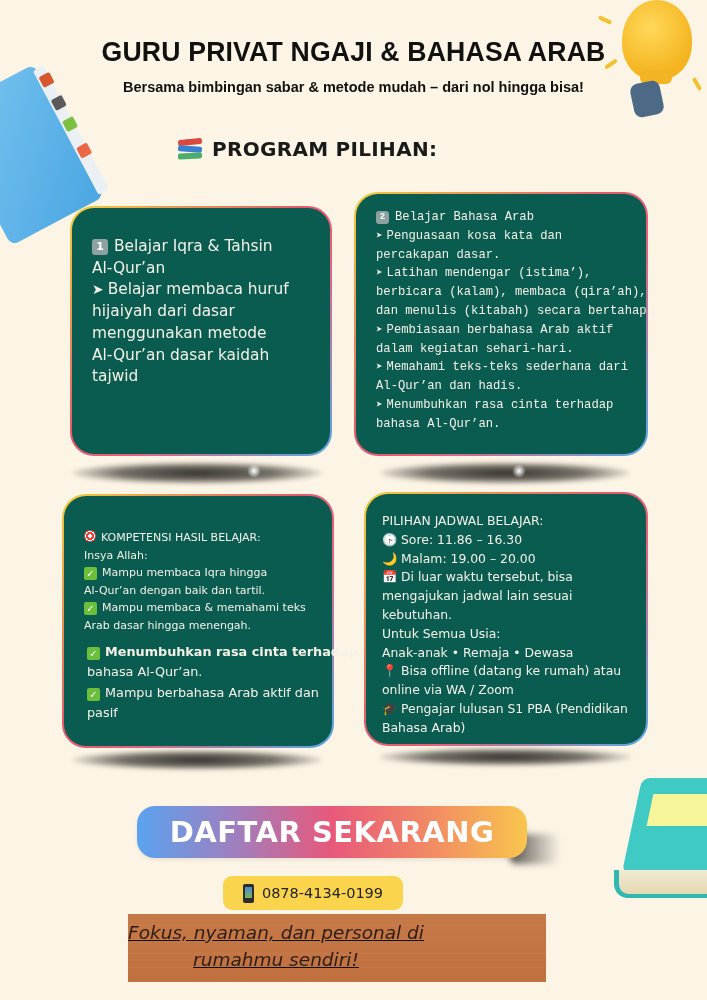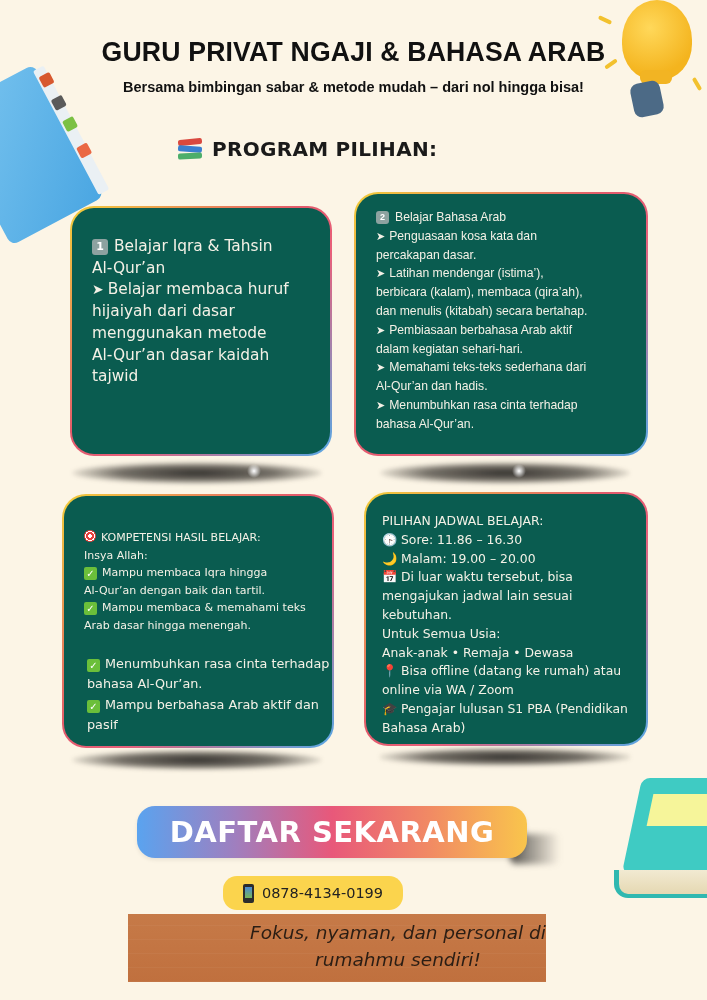--- a/index.html
+++ b/index.html
@@ -55,40 +55,40 @@
     filter: blur(2px);
   }
   .sparkle {
     position: absolute; width: 14px; height: 14px;
     background: radial-gradient(circle, #fff 0%, rgba(255,255,255,0.6) 30%, rgba(255,255,255,0) 70%);
   }
 
   #card1 { left: 70px; top: 206px; width: 262px; height: 250px; }
   #card1 .card-inner { padding: 28px 18px 0 20px; font-family: "DejaVu Sans", sans-serif; font-size: 15.4px; line-height: 21.7px; }
   #card2 { left: 354px; top: 192px; width: 294px; height: 264px; }
-  #card2 .card-inner { padding: 14px 10px 0 20px; font-family: Liberation Sans, sans-serif; font-size: 12.2px; line-height: 18.8px; }
+  #card2 .card-inner { padding: 14px 10px 0 20px; font-family: Liberation Mono, monospace; font-size: 12.2px; line-height: 18.8px; }
   #card3 { left: 62px; top: 494px; width: 272px; height: 254px; }
   #card3 .card-inner { padding: 33px 6px 0 20px; font-family: "DejaVu Sans", sans-serif; font-size: 11px; line-height: 17.6px; }
   #card4 { left: 364px; top: 492px; width: 284px; height: 254px; }
   #card4 .card-inner { padding: 18px 8px 0 16px; font-family: "DejaVu Sans", sans-serif; font-size: 12.4px; line-height: 18.8px; }
 
   .line { display: block; white-space: nowrap; }
   .num-badge {
     display: inline-block; width: 16px; height: 16px; line-height: 16px; text-align: center;
     background: #8da2a0; color: #fff; border-radius: 3px; font-size: 11px; font-weight: 700;
     margin-right: 6px; vertical-align: 1px;
   }
   #card2 .num-badge { width: 13px; height: 13px; line-height: 13px; font-size: 9px; }
   .arrow { font-size: 0.9em; margin-right: 4px; }
   .check {
     display: inline-block; width: 13px; height: 13px; background: #6bbf3a; border-radius: 2px;
     color: #fff; font-size: 10px; line-height: 13px; text-align: center; margin-right: 5px; vertical-align: -1px;
   }
   .card3-lg { font-size: 12.8px; line-height: 20.5px; padding-left: 3px; }
-  .card3-lg-first { margin-top: 19px; }
+  .card3-lg-first { margin-top: 7px; font-weight: bold; }
   .emoji-ico { display: inline-block; width: 14px; margin-right: 5px; text-align: center; }
   .target-ico {
     display: inline-block; width: 12px; height: 12px; border-radius: 50%;
     background: radial-gradient(circle, #fff 0 2px, #e8423c 2px 4px, #fff 4px 5px, #e8423c 5px);
     margin-right: 5px; vertical-align: -1px;
   }
 
   
   .cta-shadow {
     position: absolute; left: 510px; top: 834px; width: 50px; height: 30px;
@@ -99,37 +99,37 @@
     position: absolute; left: 137px; top: 806px; width: 390px; height: 52px;
     border-radius: 18px;
     background: linear-gradient(90deg, #5aa3ef 0%, #9f7fbf 25%, #e8587a 50%, #f18a64 75%, #f9c54c 100%);
     box-shadow: 0 2px 4px rgba(0,0,0,0.08);
     display: flex; align-items: center; justify-content: center;
     color: #fff; font-family: "DejaVu Sans", sans-serif; font-weight: 700; font-size: 29px; letter-spacing: 0.5px;
     border: none;
   }
   .phone-pill {
     position: absolute; left: 223px; top: 876px; width: 180px; height: 34px;
-    border-radius: 14px; background: #fbd44d;
+    border-radius: 9px; background: #fbd44d;
     display: flex; align-items: center; justify-content: center; gap: 8px;
     font-family: "DejaVu Sans", sans-serif; font-size: 14.5px; color: #222;
   }
   .phone-ico {
     width: 11px; height: 19px; background: #2c2c2c; border-radius: 2px; position: relative;
   }
   .phone-ico::after {
     content: ""; position: absolute; left: 2px; top: 3px; width: 7px; height: 11px;
     background: linear-gradient(#4a8ad6, #7ab555);
   }
   .tagline-box {
     position: absolute; left: 128px; top: 914px; width: 418px; height: 68px;
     background:
       repeating-linear-gradient(0deg, rgba(255,255,255,0.04) 0 1px, rgba(0,0,0,0) 1px 14px),
       linear-gradient(#c67a48, #c0703e);
-    display: flex; align-items: center; justify-content: flex-end; text-align: center;
+    display: flex; align-items: center; justify-content: flex-start; text-align: center; text-decoration: underline;
   }
   .tagline-text {
     font-family: "DejaVu Sans", sans-serif; font-style: italic; font-size: 18.5px; line-height: 27px;
     color: #2a1d14; padding-top: 0px; margin-top: -4px;
   }
 
   
   .deco { position: absolute; }
   .book-left {
     left: -30px; top: 80px; width: 105px; height: 150px;

